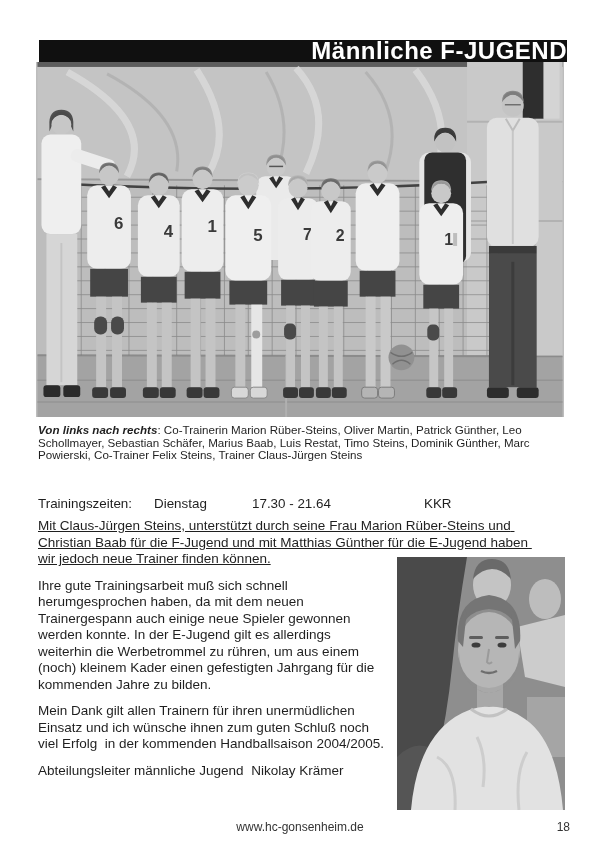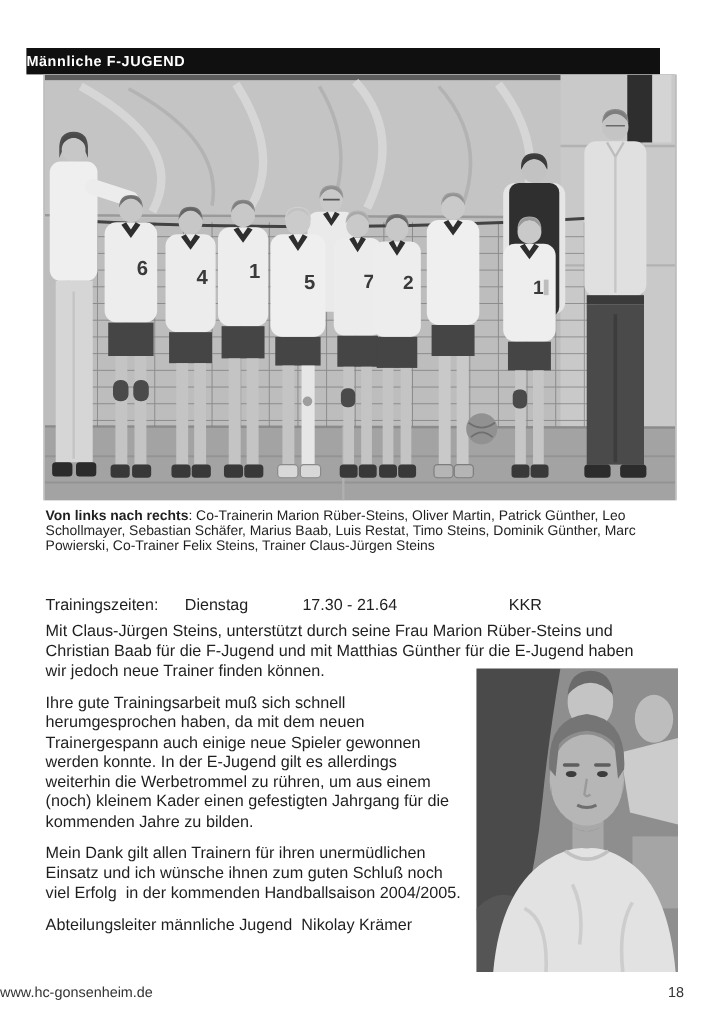--- a/index.html
+++ b/index.html
@@ -2,56 +2,56 @@
 <html><head>
 <meta charset="utf-8">
 <style>
   html,body{margin:0;padding:0;}
   body{
     width:600px;height:851px;background:#ffffff;
     font-family:"Liberation Sans", sans-serif;color:#222;
     position:relative;overflow:hidden;
   }
   .header-bar{
-    position:absolute;left:22px;top:40px;width:528px;height:22px;
-    background:#101010;color:#fff;text-align:left;
-    font-size:12px;font-weight:bold;line-height:22px;letter-spacing:.5px;
+    position:absolute;left:39px;top:40px;width:528px;height:22px;
+    background:#101010;color:#fff;text-align:right;
+    font-size:24px;font-weight:bold;line-height:22px;letter-spacing:.5px;
   }
   .team-photo{
     position:absolute;left:36px;top:62px;width:528px;height:355px;
     background:#bdbdbd;overflow:hidden;
   }
   .caption{
     position:absolute;left:38px;top:424px;width:526px;
     font-size:11.6px;line-height:12.7px;color:#1f1f1f;
   }
-  .caption b{font-weight:bold;}
+  .caption b{font-weight:bold;font-style:italic;}
   .training-row{
     position:absolute;left:38px;top:496px;width:527px;
     font-size:13.4px;color:#1f1f1f;white-space:nowrap;
   }
   .training-row .t-label{display:inline-block;width:77px;}
   .training-row .t-day{display:inline-block;width:98px;margin-left:39px;}
   .training-row .t-time{display:inline-block;width:172px;}
   .content{
     position:absolute;left:38px;top:518px;width:527px;
     font-size:13.5px;line-height:16.5px;color:#1f1f1f;
   }
   .para{margin:0 0 10px 0;white-space:pre-wrap;}
-  .para.p1{max-width:505px;}
+  .para.p1{max-width:505px;text-decoration:underline;}
   .para.narrow{max-width:347px;}
   .trainer-photo{
     position:absolute;left:397px;top:557px;width:168px;height:253px;
     background:#8e8e8e;overflow:hidden;
   }
   .footer{
     position:absolute;left:0;top:820px;width:600px;height:16px;
     font-size:12px;color:#333;
   }
-  .footer-url{position:absolute;left:0;width:600px;text-align:left;}
+  .footer-url{position:absolute;left:0;width:600px;text-align:center;}
   .footer-page{position:absolute;right:30px;top:0;}
   svg{display:block;}
 </style>
 </head>
 <body>
 
 <div class="header-bar">
   <span>Männliche F-JUGEND</span>
 </div>
 

